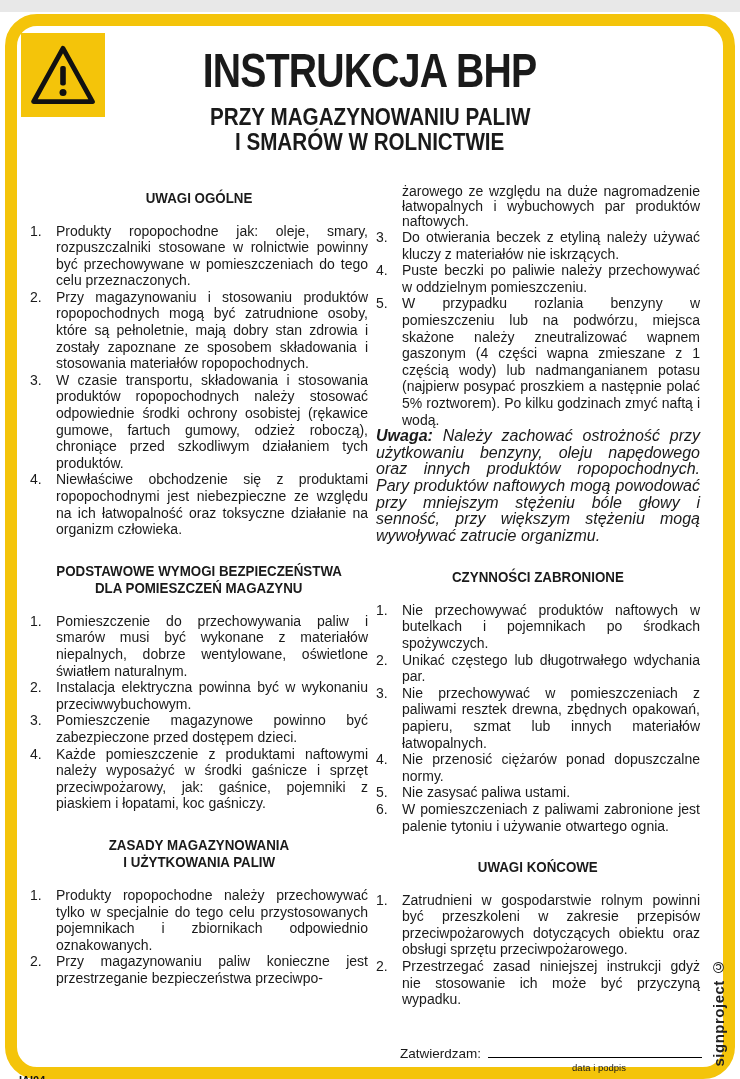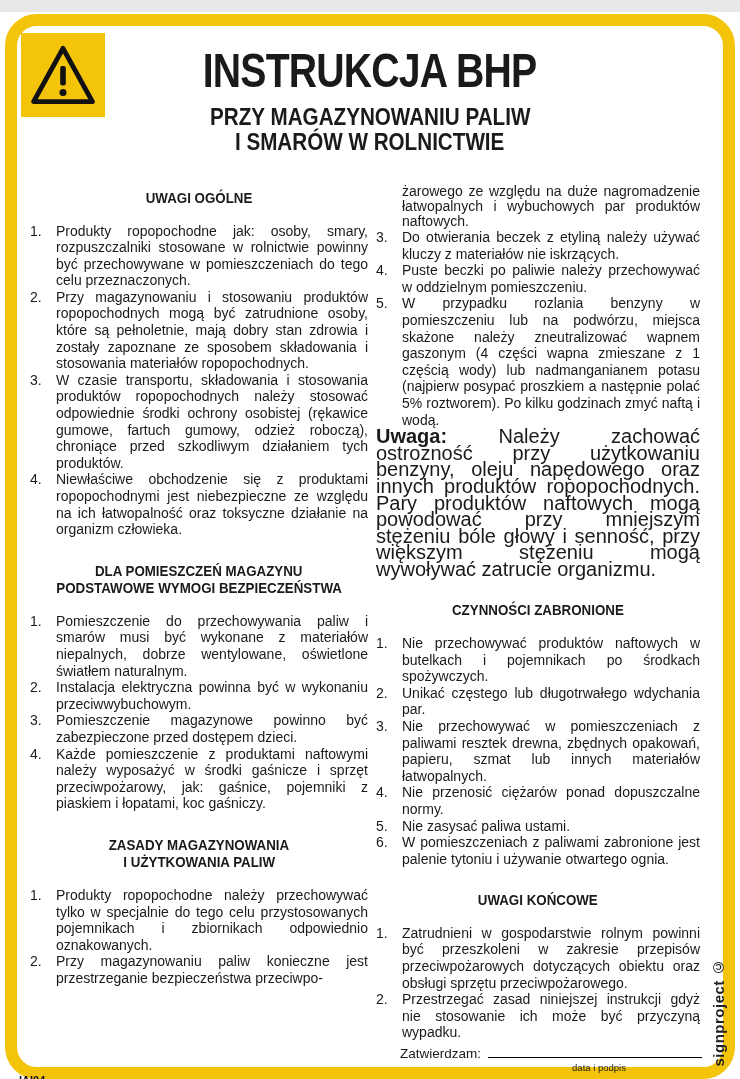--- a/index.html
+++ b/index.html
@@ -31,21 +31,21 @@
   .col-left{width:338px;}
   .col-right{width:324px;}
 
   .heading{text-align:center;font-weight:bold;margin:24px 0 16px;}
   .heading.first{margin-top:5px;}
   .heading .hl{display:block;font-size:15.5px;line-height:17.5px;}
 
   .item{font-size:14px;line-height:16.6px;text-align:justify;padding-left:26px;text-indent:-26px;}
   .num{display:inline-block;width:26px;text-indent:0;}
   .cont{font-size:14px;line-height:15px;text-align:justify;padding-left:26px;}
-  .note{font-size:20px;line-height:16.6px;text-align:justify;margin:0;}
+  .note{font-size:16px;line-height:16.6px;text-align:justify;margin:0;font-style:italic;}
   .note .lead{font-weight:bold;}
 
   .sig{position:absolute;left:400px;top:1032px;width:302px;font-size:13.5px;}
   .sig-row{display:flex;align-items:baseline;}
   .sig-label{white-space:nowrap;}
   .sig-line{flex:1;border-bottom:1.5px solid #000;height:0.95em;margin-left:7px;}
   .sig-cap-row{display:flex;}
   .sig-spacer{width:96px;}
   .sig-caption{flex:1;text-align:center;font-size:9.5px;line-height:11px;margin-top:1px;}
 
@@ -77,28 +77,28 @@
       <span class="line"><span class="cond">I SMARÓW W ROLNICTWIE</span></span>
     </div>
   </div>
 
   <div class="columns">
 
     <div class="col-left">
       <div class="heading first">
         <span class="hl"><span class="cond">UWAGI OGÓLNE</span></span>
       </div>
-      <div class="item"><span class="num">1.</span><span>Produkty ropopochodne jak: osoby, smary, rozpuszczalniki stosowane w rolnictwie powinny być przechowywane w pomieszczeniach do tego celu przeznaczonych.</span></div>
+      <div class="item"><span class="num">1.</span><span>Produkty ropopochodne jak: oleje, smary, rozpuszczalniki stosowane w rolnictwie powinny być przechowywane w pomieszczeniach do tego celu przeznaczonych.</span></div>
       <div class="item"><span class="num">2.</span><span>Przy magazynowaniu i stosowaniu produktów ropopochodnych mogą być zatrudnione osoby, które są pełnoletnie, mają dobry stan zdrowia i zostały zapoznane ze sposobem składowania i stosowania materiałów ropopochodnych.</span></div>
       <div class="item"><span class="num">3.</span><span>W czasie transportu, składowania i stosowania produktów ropopochodnych należy stosować odpowiednie środki ochrony osobistej (rękawice gumowe, fartuch gumowy, odzież roboczą), chroniące przed szkodliwym działaniem tych produktów.</span></div>
       <div class="item"><span class="num">4.</span><span>Niewłaściwe obchodzenie się z produktami ropopochodnymi jest niebezpieczne ze względu na ich łatwopalność oraz toksyczne działanie na organizm człowieka.</span></div>
 
       <div class="heading">
+        <span class="hl"><span class="cond">PODSTAWOWE WYMOGI BEZPIECZEŃSTWA</span></span>
         <span class="hl"><span class="cond">DLA POMIESZCZEŃ MAGAZYNU</span></span>
-        <span class="hl"><span class="cond">PODSTAWOWE WYMOGI BEZPIECZEŃSTWA</span></span>
       </div>
       <div class="item"><span class="num">1.</span><span>Pomieszczenie do przechowywania paliw i smarów musi być wykonane z materiałów niepalnych, dobrze wentylowane, oświetlone światłem naturalnym.</span></div>
       <div class="item"><span class="num">2.</span><span>Instalacja elektryczna powinna być w wykonaniu przeciwwybuchowym.</span></div>
       <div class="item"><span class="num">3.</span><span>Pomieszczenie magazynowe powinno być zabezpieczone przed dostępem dzieci.</span></div>
       <div class="item"><span class="num">4.</span><span>Każde pomieszczenie z produktami naftowymi należy wyposażyć w środki gaśnicze i sprzęt przeciwpożarowy, jak: gaśnice, pojemniki z piaskiem i łopatami, koc gaśniczy.</span></div>
 
       <div class="heading">
         <span class="hl"><span class="cond">ZASADY MAGAZYNOWANIA</span></span>
         <span class="hl"><span class="cond">I UŻYTKOWANIA PALIW</span></span>
       </div>

